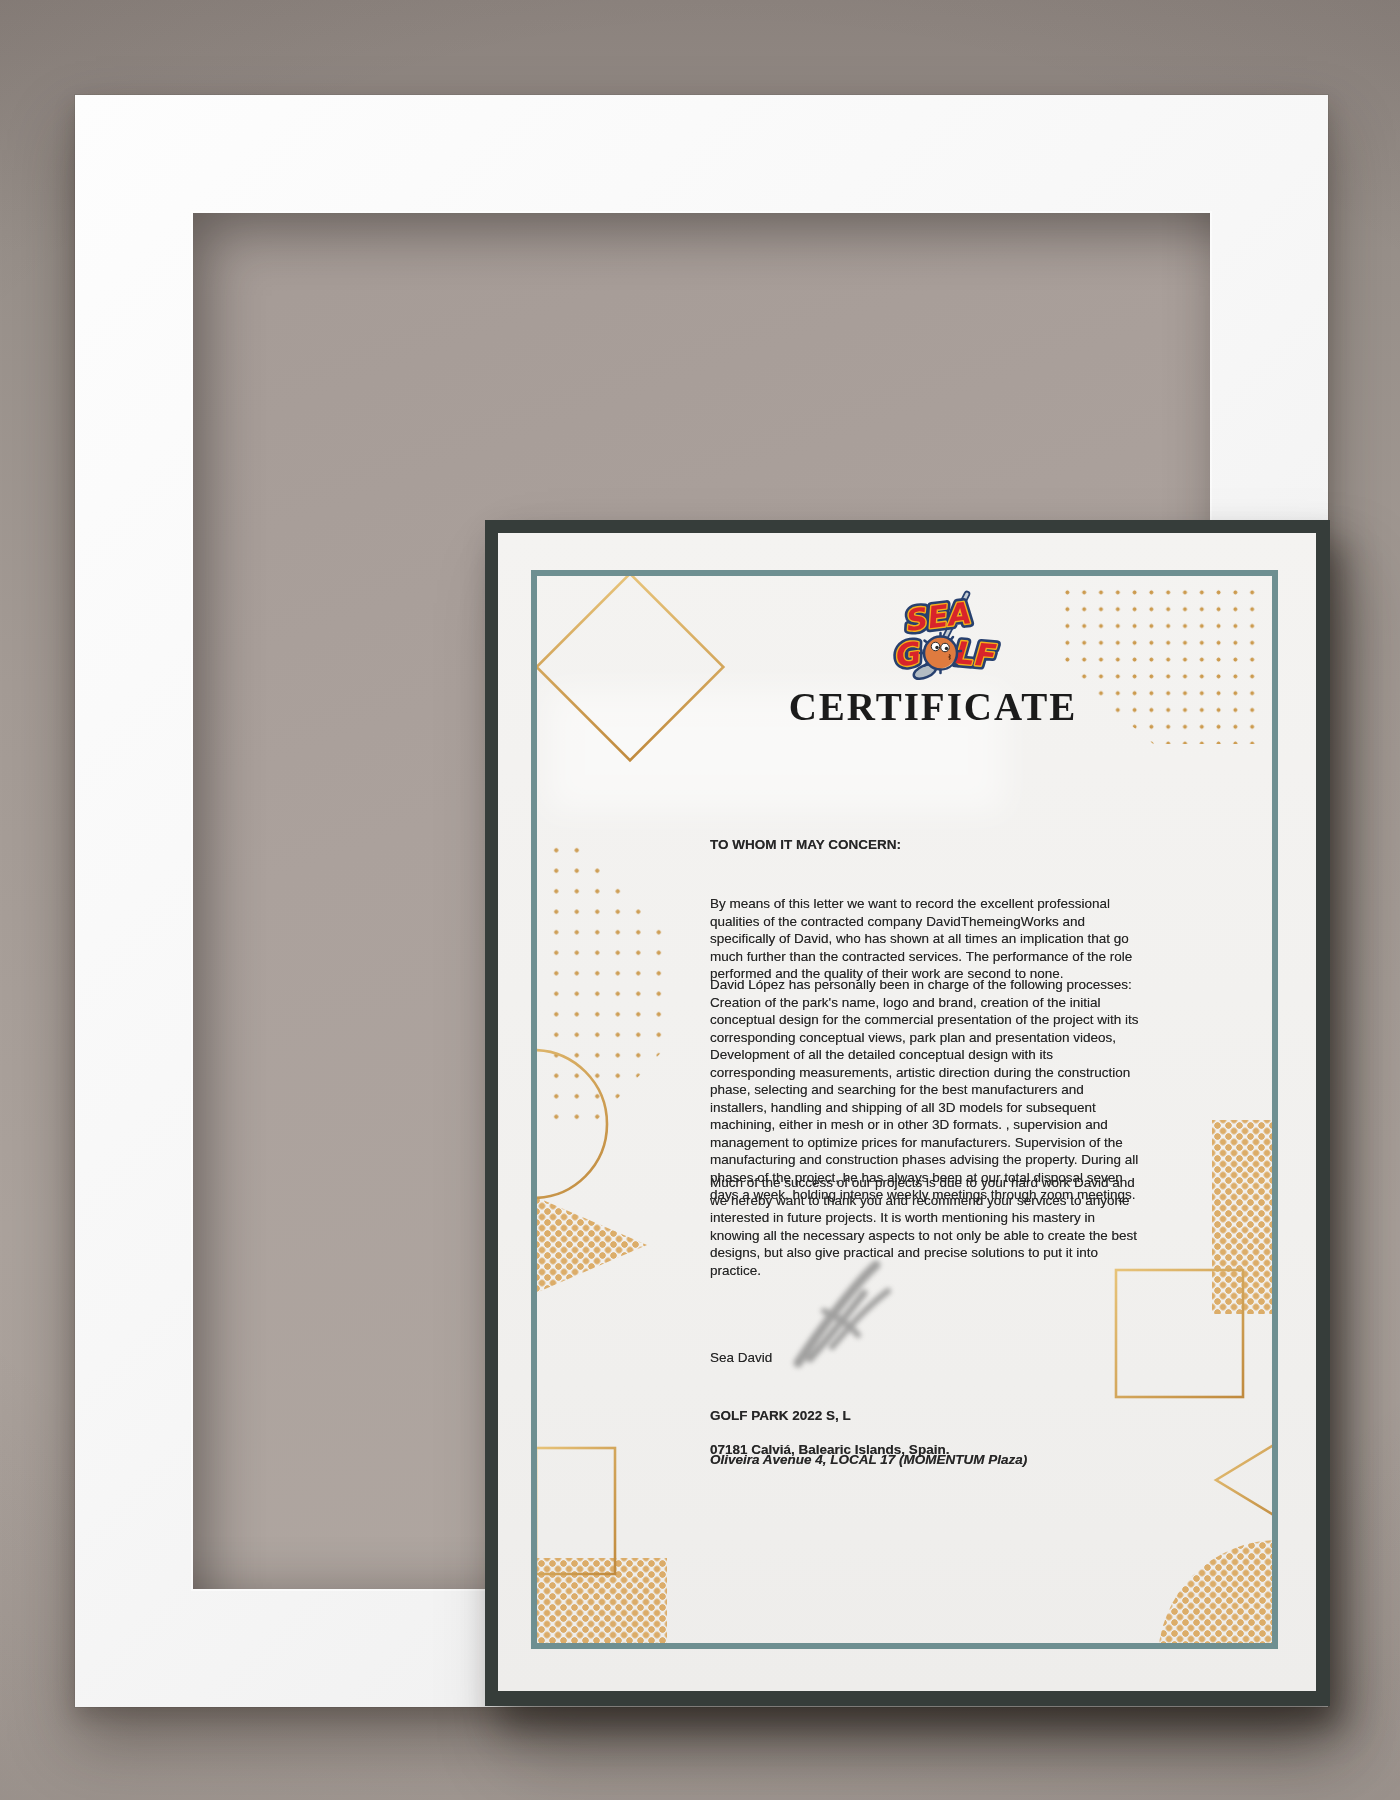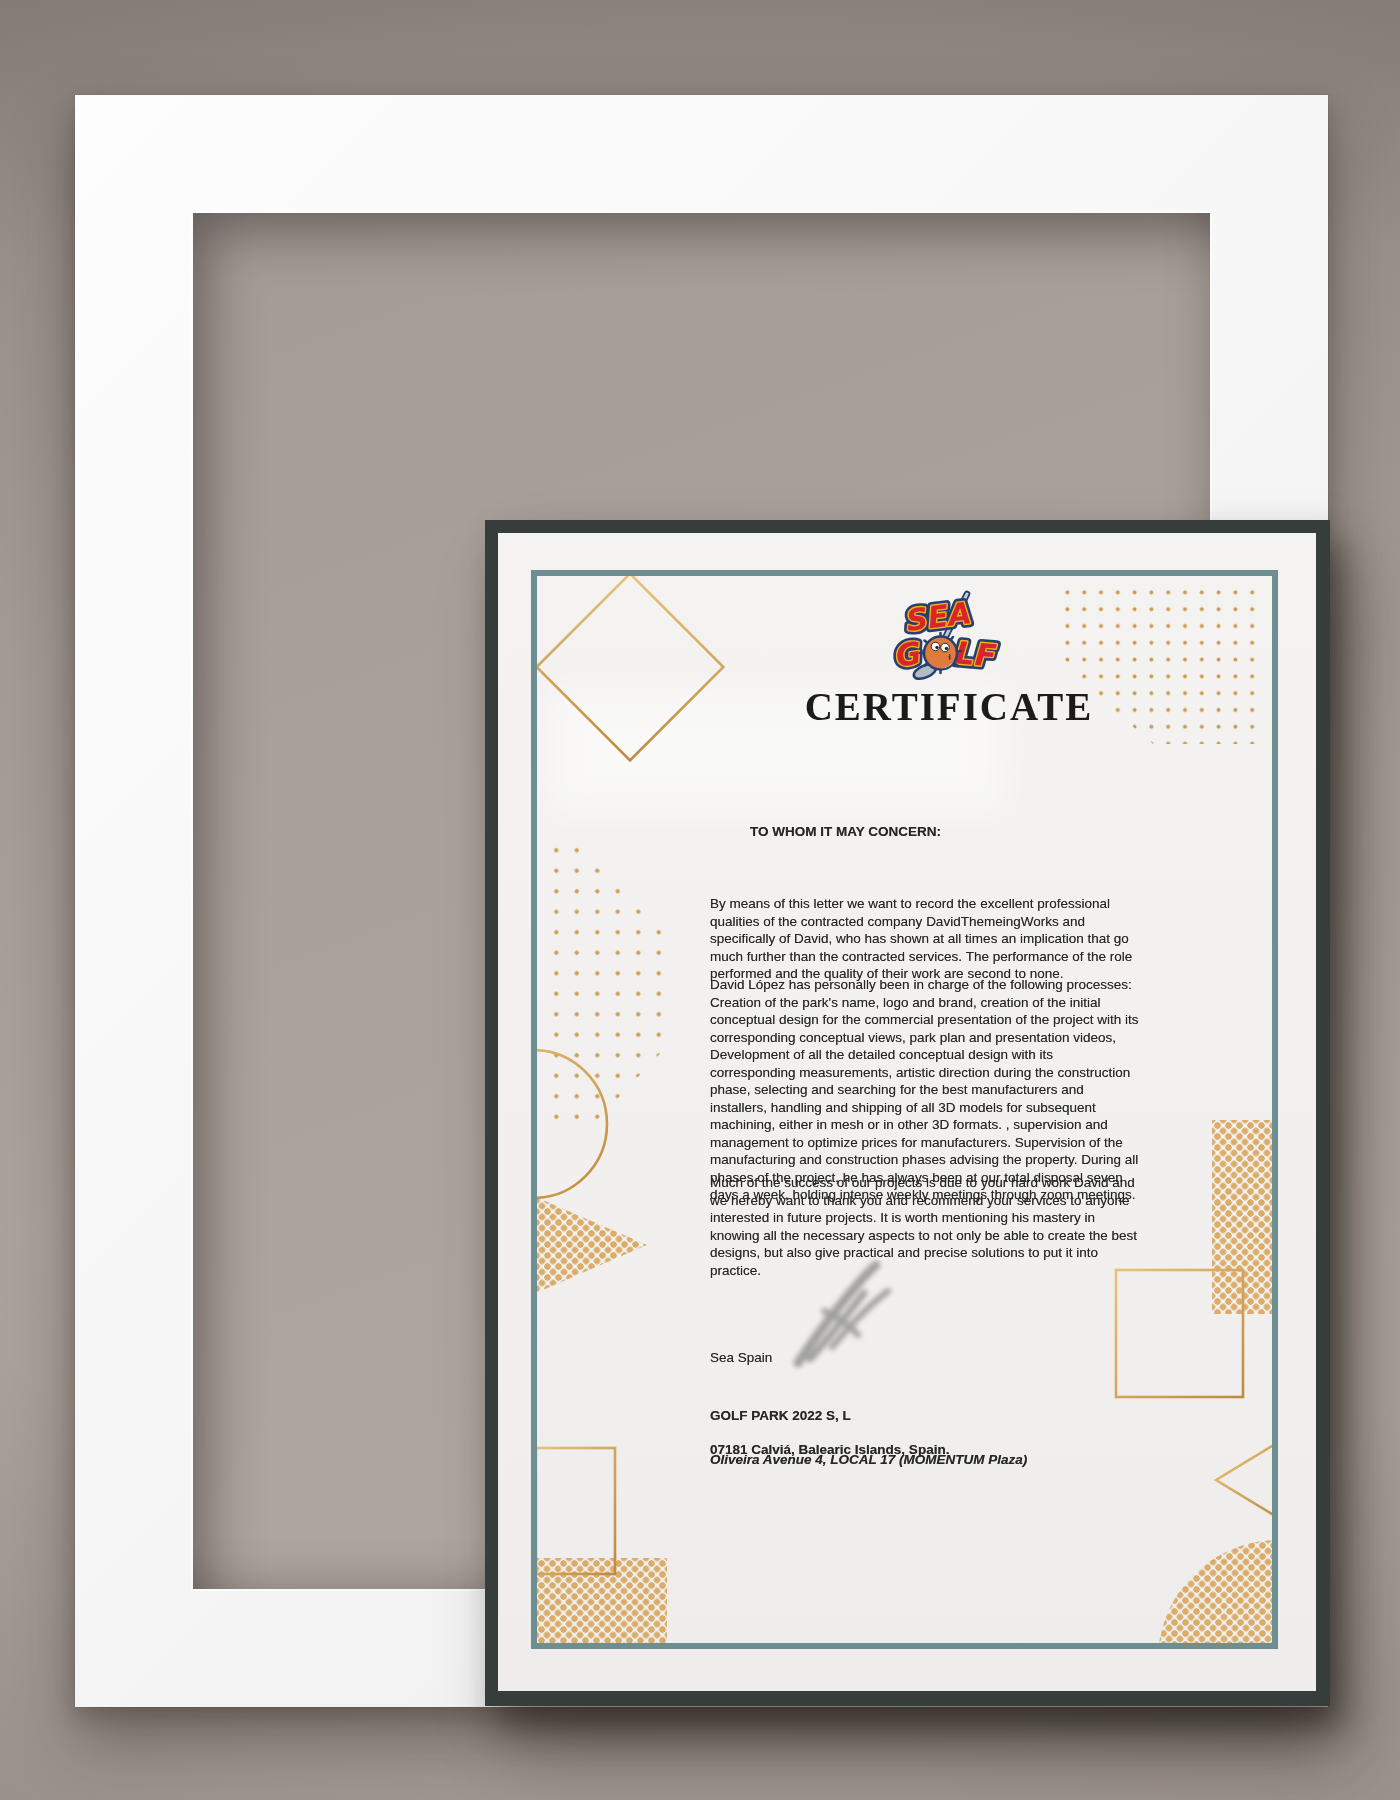--- a/index.html
+++ b/index.html
@@ -51,21 +51,21 @@
     background-image:radial-gradient(circle,rgba(202,150,70,0.9) 1.8px,rgba(202,150,70,0) 2.4px);
     background-size:20.5px 20.5px;}
   .dots-lg{position:absolute;
     background-image:
       radial-gradient(circle,rgba(216,161,82,0.85) 2.9px,rgba(216,161,82,0) 3.6px),
       radial-gradient(circle,rgba(216,161,82,0.85) 2.9px,rgba(216,161,82,0) 3.6px);
     background-size:11px 11px;background-position:0 0,5.5px 5.5px;}
 
   
   .logo-wrap{position:absolute;left:371px;top:56px;width:140px;height:97px;}
-  .title-block{position:absolute;left:16px;top:154px;width:818px;text-align:center;
+  .title-block{position:absolute;left:0;top:154px;width:818px;text-align:center;
     transform:translateX(26px);}
   .cert-title{font-family:"Liberation Serif",serif;font-weight:700;font-size:39px;
     letter-spacing:2px;color:#1b1b1b;line-height:1;}
   .cert-sub{margin-top:7px;font-size:14px;font-weight:700;letter-spacing:5.5px;color:#dc5530;}
 
   
   .bodytxt{position:absolute;left:212px;width:430px;margin:0;
     font-size:13.5px;line-height:17.5px;color:#262626;
     text-shadow:0 0 0.5px rgba(40,40,40,0.55);}
   .b-bold{font-weight:700;}
@@ -153,35 +153,35 @@
                 <circle cx="155" cy="119" r="3.4" fill="#27292b"></circle>
                 <path d="M160,131 q5,2.5 0,5 q5,2.5 0,5" stroke="#5a2d14" stroke-width="2.2" fill="none"></path>
               </g>
             </svg>
           </div>
 
           <div class="title-block">
             <div class="cert-title">CERTIFICATE</div>
           </div>
 
-          <p class="bodytxt b-bold" style="top:290px;margin-left:40px;">TO WHOM IT MAY CONCERN:</p>
+          <p class="bodytxt b-bold" style="top:303px;">TO WHOM IT MAY CONCERN:</p>
           <p class="bodytxt" style="top:362px;">By means of this letter we want to record the excellent professional qualities of the contracted company DavidThemeingWorks and specifically of David, who has shown at all times an implication that  go much further than the contracted services. The performance of the role performed and the quality of their work are second to none.</p>
           <p class="bodytxt" style="top:443px;">David López has personally been in charge of the following processes: Creation of the park's name, logo and brand, creation of the initial conceptual design for the commercial presentation of the project with its corresponding conceptual views, park plan and presentation videos, Development of all the detailed conceptual design with its corresponding measurements, artistic direction during the construction phase, selecting and searching for the best manufacturers and installers, handling and shipping of all 3D models for subsequent machining, either in mesh or in other 3D formats. , supervision and management to optimize prices for manufacturers. Supervision of the manufacturing and construction phases advising the property. During all phases of the project, he has always been at our total disposal seven days a week, holding intense  weekly meetings through zoom meetings.</p>
           <p class="bodytxt" style="top:641px;">Much of the success of our projects is due to your hard work David  and we hereby want to thank you and recommend your services to anyone interested in future projects. It is worth mentioning his mastery in knowing all the necessary aspects to not only be able to create the best designs, but also give practical and precise solutions to put it into practice.</p>
 
           <svg class="signature" viewBox="0 0 140 120">
             <g fill="none" stroke="#5f5f5f" stroke-linecap="round">
               <path d="M18,112 C40,78 78,30 96,14" stroke-width="9"></path>
               <path d="M30,108 C48,88 62,70 84,42" stroke-width="7"></path>
               <path d="M52,96 C66,80 84,58 108,40" stroke-width="6"></path>
               <path d="M44,60 C58,66 70,74 78,84" stroke-width="6"></path>
             </g>
           </svg>
 
-          <p class="bodytxt" style="top:816px;">Sea Spain</p>
+          <p class="bodytxt" style="top:816px;">Sea David</p>
           <p class="bodytxt b-bold" style="top:874px;">GOLF PARK 2022 S, L</p>
           <p class="bodytxt b-bold" style="top:918px;font-style:italic;">Oliveira Avenue 4, LOCAL 17 (MOMENTUM Plaza)</p>
           <p class="bodytxt" style="top:908px;font-weight:bold;">07181 Calviá, Balearic Islands, Spain.</p>
 
         </div>
       </div>
     </div>
   </div>
 </div>
 

